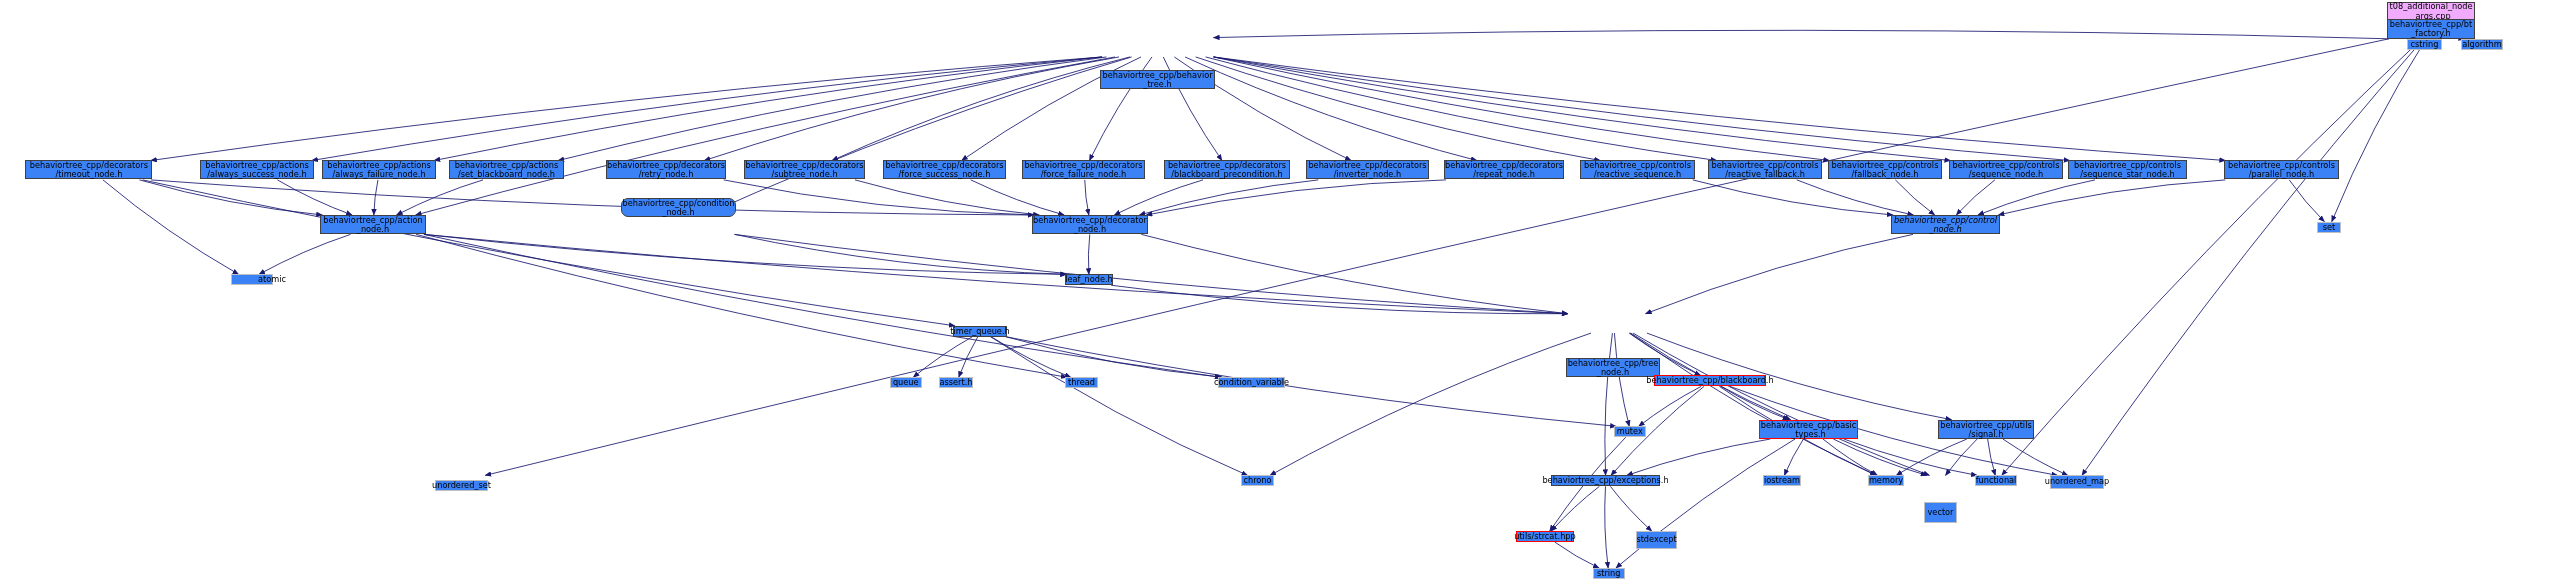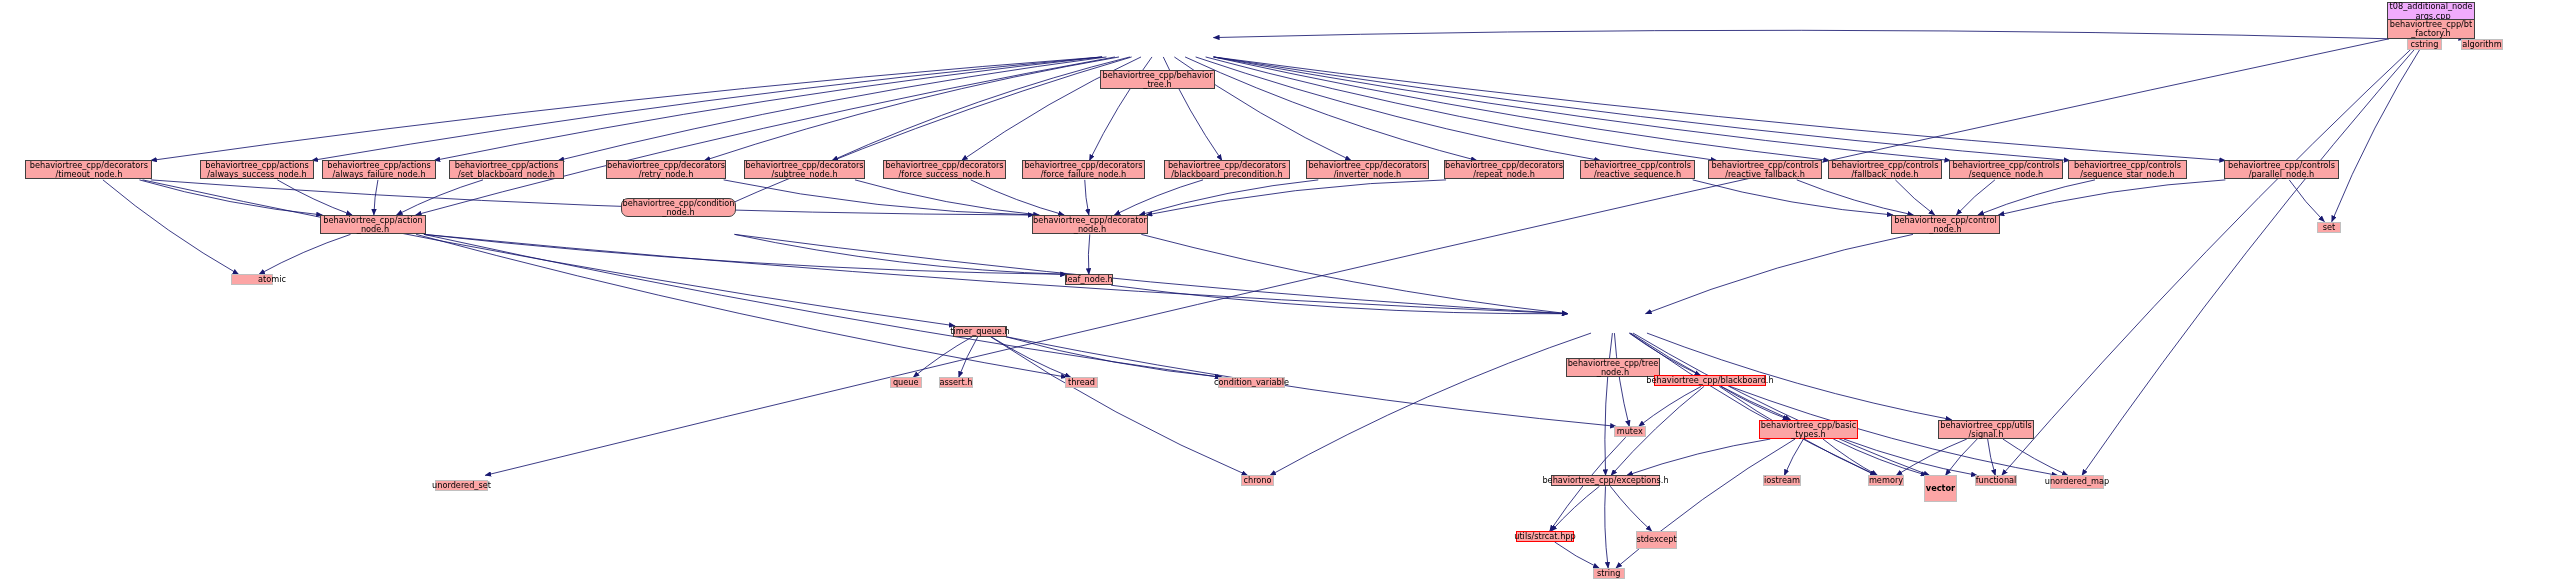--- a/index.html
+++ b/index.html
@@ -1,21 +1,21 @@
 <!DOCTYPE html>
 <html style="font-size:9.7px"><head>
 <meta charset="utf-8">
 <style>
   html,body{margin:0;padding:0;background:#ffffff;}
   #stage{position:relative;width:2576px;height:582px;background:#ffffff;
          font-family:"DejaVu Sans","Liberation Sans",sans-serif;overflow:hidden;}
   #edges{position:absolute;left:0;top:0;width:2576px;height:582px;pointer-events:none;}
   .node{position:absolute;box-sizing:border-box;display:flex;align-items:center;
         justify-content:center;text-align:center;line-height:1.12;
-        background:#fca5a5;border:0.6px solid #000000;color:#000000;
+        background:#3b82f6;border:0.6px solid #000000;color:#000000;
         font-size:8.2px;white-space:pre;}
   .node.root{background:#f0abfc;border:0.6px solid #404040;}
   .node.hdr{border:0.6px solid #404040;}
   .node.red{border:0.6px solid #ff0000;}
   .node.sys{border:0.6px solid #c0c0c0;}
   .node span{display:block;}
 </style>
 </head>
 <body>
 
@@ -165,21 +165,21 @@
 /sequence_star_node.h</span></div>
       <div class="node hdr" style="left: 2224px; top: 160px; width: 115px; height: 19.4px;"><span>behaviortree_cpp/controls
 /parallel_node.h</span></div>
       <div class="node sys" style="left: 2317px; top: 222px; width: 24px; height: 11px;"><span>set</span></div>
       <div class="node hdr" style="left: 320px; top: 215px; width: 106px; height: 19.4px;"><span>behaviortree_cpp/action
 _node.h</span></div>
       <div class="node hdr" style="left: 621px; top: 198px; width: 115px; height: 19.4px; border-radius: 7px;"><span>behaviortree_cpp/condition
 _node.h</span></div>
       <div class="node hdr" style="left: 1032px; top: 215px; width: 116px; height: 19.4px;"><span>behaviortree_cpp/decorator
 _node.h</span></div>
-      <div class="node hdr" style="left: 1891px; top: 215px; width: 109px; height: 19.4px;"><span>behaviortree_cpp/control
+      <div class="node hdr" style="left: 1891px; top: 215px; width: 109px; height: 19.4px; font-style: italic;"><span>behaviortree_cpp/control
 _node.h</span></div>
       <div class="node sys" style="left: 231px; top: 274px; width: 31.5px; height: 11px; padding-left: 40px;"><span>atomic</span></div>
       <div class="node hdr" style="left: 1065px; top: 274px; width: 48px; height: 11px;"><span>leaf_node.h</span></div>
       <div class="node hdr" style="left: 953px; top: 326px; width: 54px; height: 11px;"><span>timer_queue.h</span></div>
       <div class="node hdr" style="left: 1566px; top: 314px; width: 94px; height: 19.4px; margin-top: 44px;"><span>behaviortree_cpp/tree
 _node.h</span></div>
       <div class="node sys" style="left: 890px; top: 377px; width: 31.5px; height: 11px;"><span>queue</span></div>
       <div class="node sys" style="left: 939px; top: 377px; width: 34px; height: 11px;"><span>assert.h</span></div>
       <div class="node sys" style="left: 1065px; top: 377px; width: 33px; height: 11px;"><span>thread</span></div>
       <div class="node sys" style="left: 1218px; top: 377px; width: 67px; height: 11px;"><span>condition_variable</span></div>
@@ -187,21 +187,21 @@
       <div class="node sys" style="left: 1614px; top: 426px; width: 31.5px; height: 11px;"><span>mutex</span></div>
       <div class="node red" style="left: 1759px; top: 420px; width: 99px; height: 19.4px;"><span>behaviortree_cpp/basic
 _types.h</span></div>
       <div class="node hdr" style="left: 1938px; top: 420px; width: 96px; height: 19.4px;"><span>behaviortree_cpp/utils
 /signal.h</span></div>
       <div class="node sys" style="left: 435px; top: 480px; width: 53px; height: 11px;"><span>unordered_set</span></div>
       <div class="node sys" style="left: 1241px; top: 475px; width: 33px; height: 11px;"><span>chrono</span></div>
       <div class="node hdr" style="left: 1551px; top: 475px; width: 109px; height: 11px;"><span>behaviortree_cpp/exceptions.h</span></div>
       <div class="node sys" style="left: 1763px; top: 475px; width: 38px; height: 11px;"><span>iostream</span></div>
       <div class="node sys" style="left: 1868px; top: 475px; width: 36px; height: 11px;"><span>memory</span></div>
-      <div class="node sys" style="left: 1924px; top: 475px; width: 33px; height: 27px; font-weight: bold;"><span>vector</span></div>
+      <div class="node sys" style="left: 1924px; top: 502px; width: 33px; height: 21px;"><span>vector</span></div>
       <div class="node sys" style="left: 1975px; top: 475px; width: 42px; height: 11px;"><span>functional</span></div>
       <div class="node sys" style="left: 2050px; top: 475px; width: 54px; height: 14px;"><span>unordered_map</span></div>
       <div class="node red" style="left: 1516px; top: 531px; width: 58px; height: 11px;"><span>utils/strcat.hpp</span></div>
       <div class="node sys" style="left: 1636px; top: 531px; width: 41px; height: 18px;"><span>stdexcept</span></div>
       <div class="node sys" style="left: 1593px; top: 568px; width: 31.5px; height: 11px;"><span>string</span></div>
     </div>
 </div>
 
 
 </body></html>

